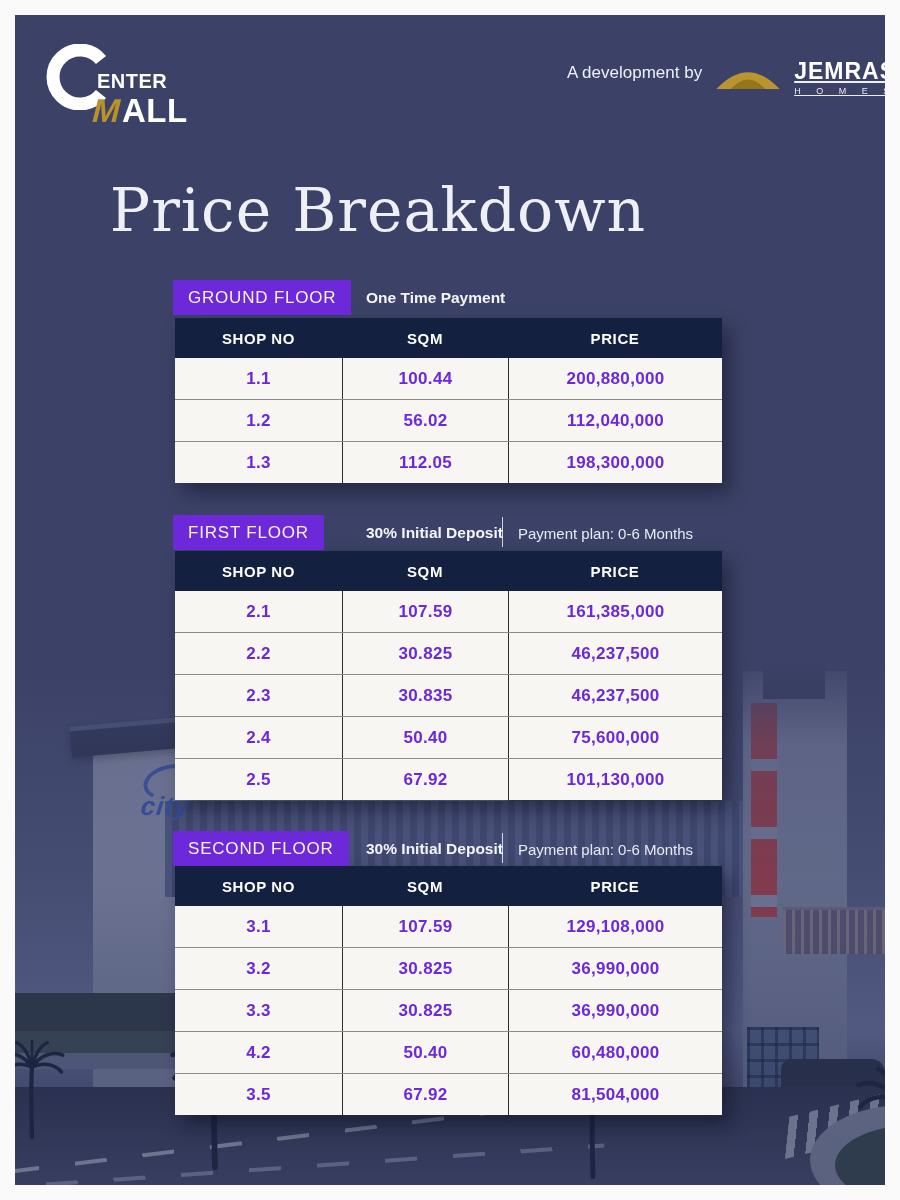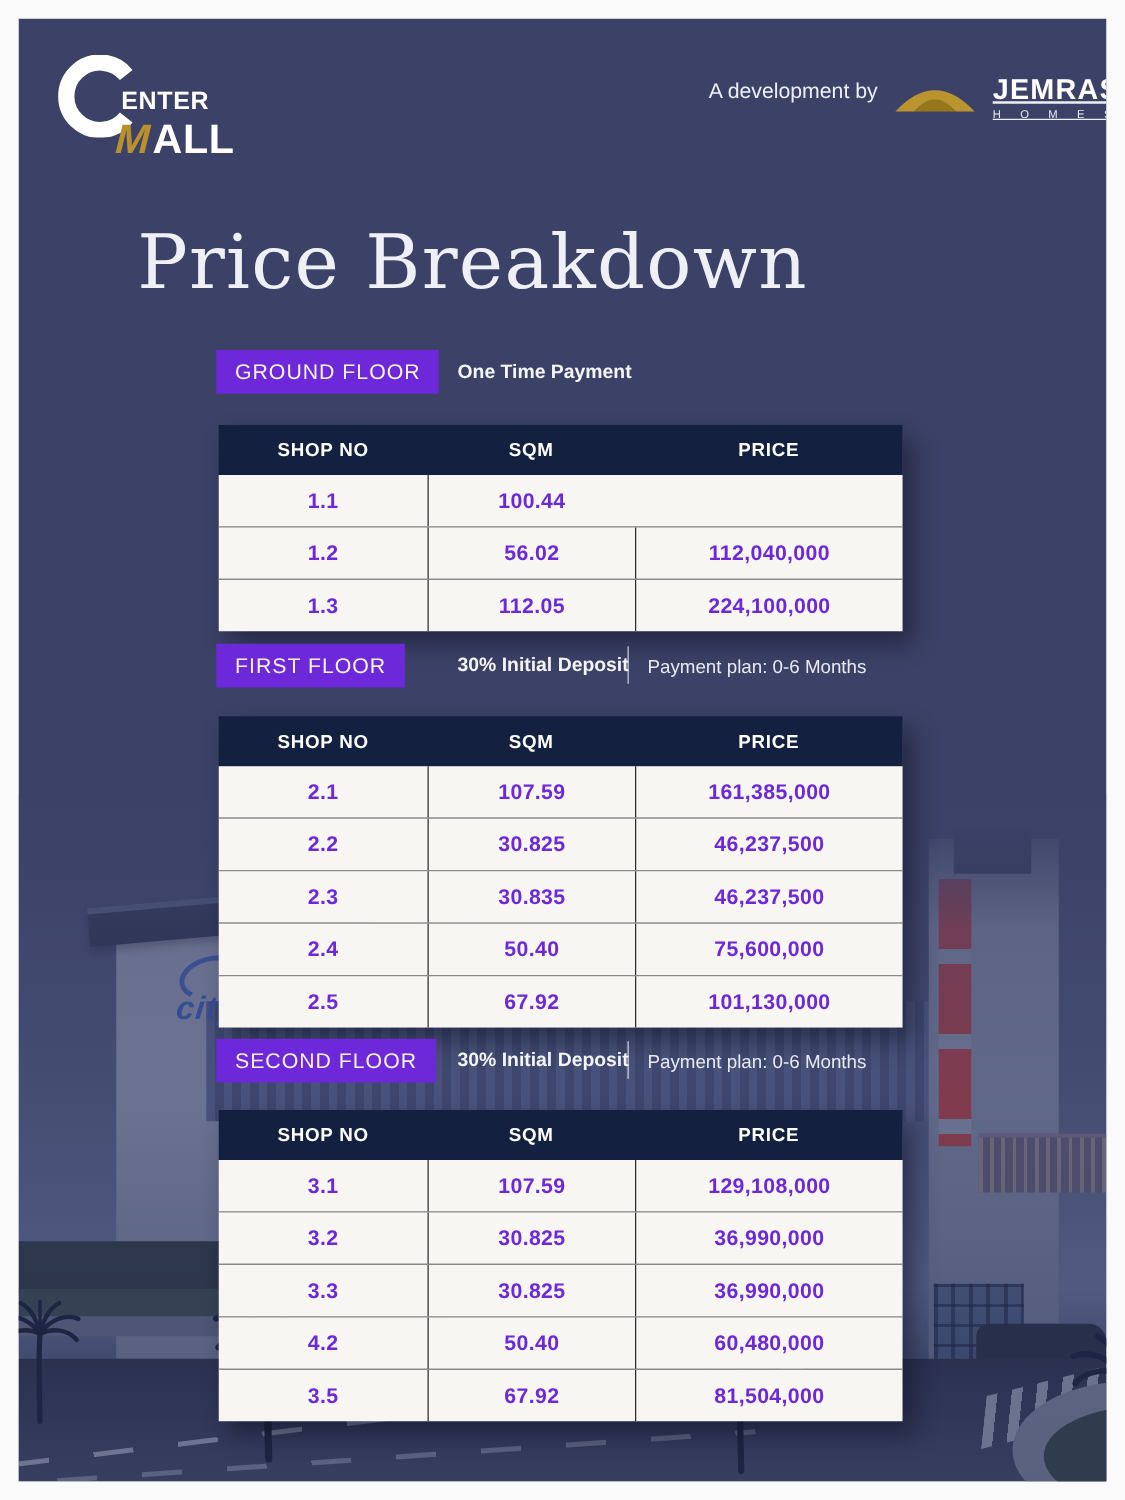--- a/index.html
+++ b/index.html
@@ -61,21 +61,21 @@
   
   .floor{position:absolute;left:160px;width:547px;z-index:10;}
   .floor-head{position:relative;}
   .head-g{height:38px;} .head-f{height:36px;} .head-s{height:35px;}
   .badge{position:absolute;left:-2px;top:0;background:#6d28d9;color:#f7f3e6;font-weight:400;
     font-size:17px;letter-spacing:.8px;padding:9px 15px;line-height:1;white-space:nowrap;text-align:right;}
   .note1{position:absolute;left:191px;top:9px;font-weight:700;font-size:15.5px;color:#f4f5f8;white-space:nowrap;}
   .note-div{position:absolute;left:327px;top:2px;width:1px;height:30px;background:rgba(255,255,255,.75);}
   .note2{position:absolute;left:343px;top:10px;font-size:15px;color:#e8eaf2;white-space:nowrap;}
   .table{box-shadow:8px 10px 18px rgba(8,12,28,.45);}
-  .thead{display:flex;height:40px;background:#13203f;color:#fff;margin-top:22px;}
+  .thead{display:flex;height:40px;background:#13203f;color:#fff;}
   .hcell{display:flex;align-items:center;justify-content:center;font-weight:700;font-size:15px;letter-spacing:.6px;}
   .trow{display:flex;height:41px;background:#f7f6f3;}
   .trow + .trow{border-top:1px solid #8a8a8a;}
   .cell{display:flex;align-items:center;justify-content:center;font-weight:700;font-size:17px;color:#6d28d9;letter-spacing:.3px;box-sizing:border-box;}
   .c1{width:167px;} .c2{width:166px;} .c3{width:214px;}
   .cell.c2,.cell.c3{border-left:1.5px solid #2e2e2e;}
   .floor-g{top:265px;} .floor-f{top:500px;} .floor-s{top:816px;}
 </style>
 </head>
 <body>
@@ -161,30 +161,31 @@
       </div>
       <div class="table">
         <div class="thead">
           <div class="hcell c1">SHOP NO</div>
           <div class="hcell c2">SQM</div>
           <div class="hcell c3">PRICE</div>
         </div>
         <div class="trow">
           <div class="cell c1">1.1</div>
           <div class="cell c2">100.44</div>
+          <div class="cell c3">200,880,000</div>
         </div>
         <div class="trow">
           <div class="cell c1">1.2</div>
           <div class="cell c2">56.02</div>
           <div class="cell c3">112,040,000</div>
         </div>
         <div class="trow">
           <div class="cell c1">1.3</div>
           <div class="cell c2">112.05</div>
-          <div class="cell c3">224,100,000</div>
+          <div class="cell c3">198,300,000</div>
         </div>
       </div>
     </section>
 
     <section class="floor floor-f">
       <div class="floor-head head-f">
         <div class="badge">FIRST FLOOR</div>
         <div class="note1">30% Initial Deposit</div>
         <div class="note-div"></div>
         <div class="note2">Payment plan: 0-6 Months</div>

